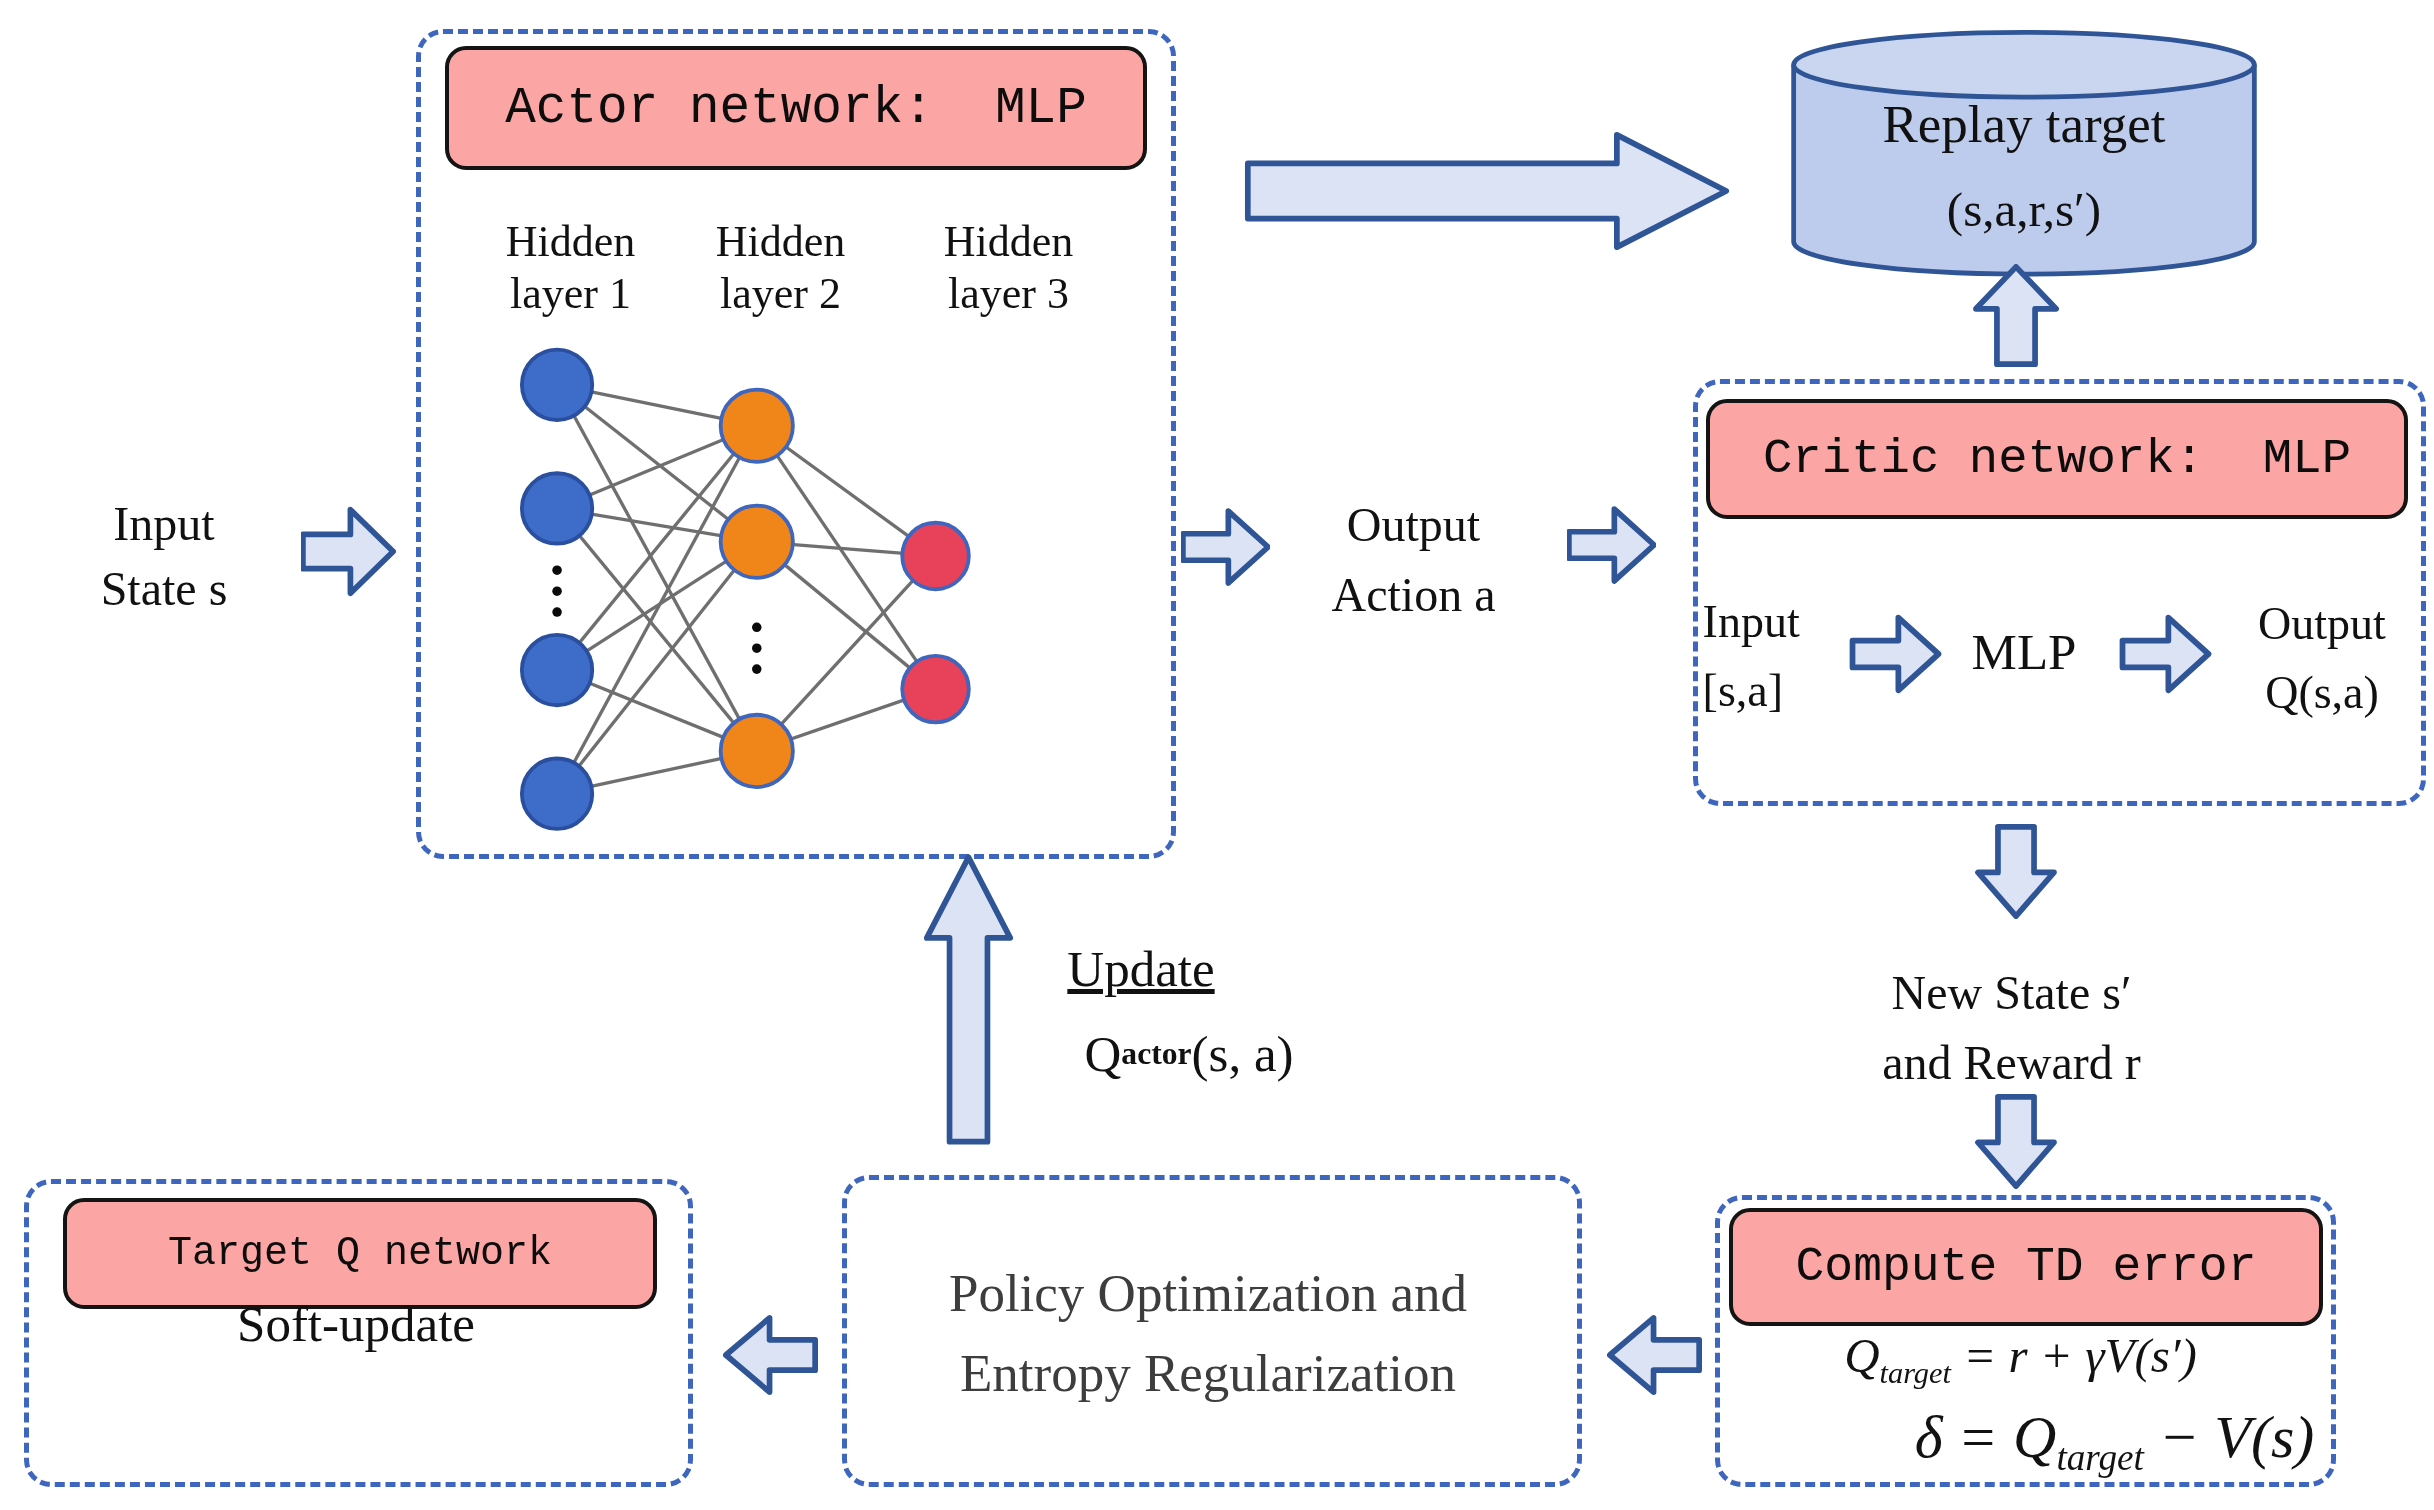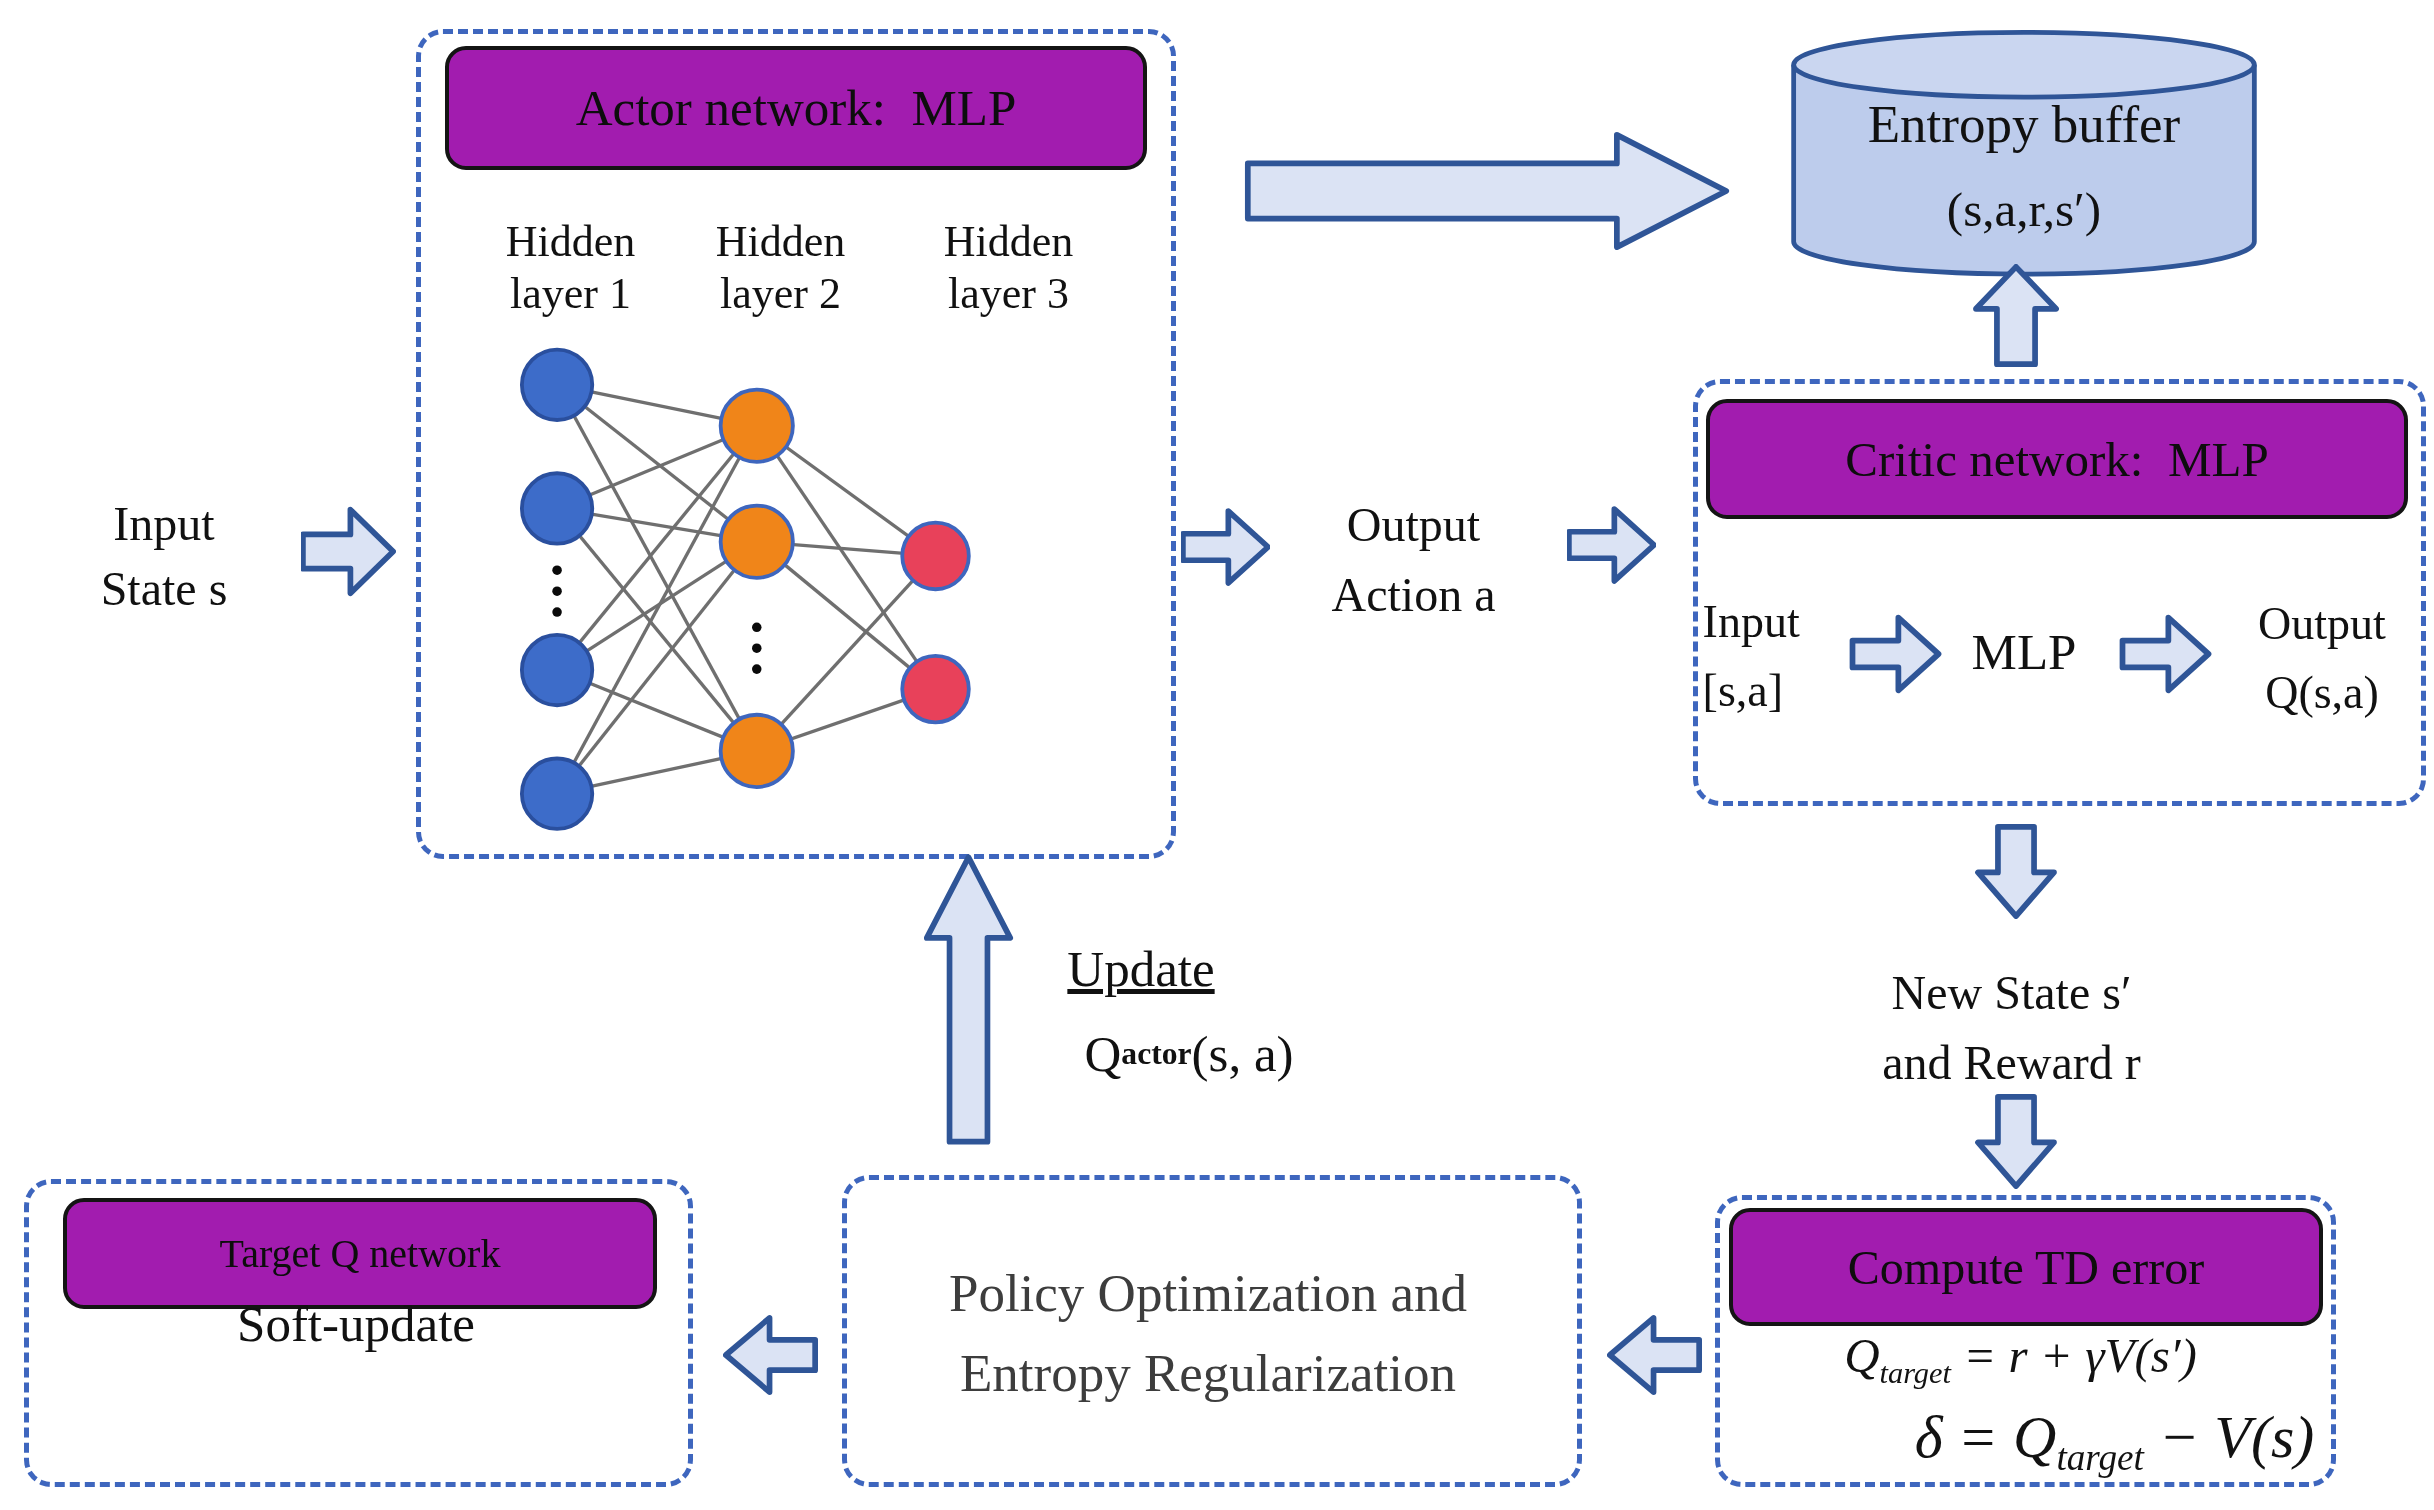--- a/index.html
+++ b/index.html
@@ -1,22 +1,22 @@
 <!DOCTYPE html>
 <html style="font-size:15px"><head>
 <meta charset="utf-8">
 <style>
   html,body{margin:0;padding:0;background:#ffffff;}
   body{width:2435px;height:1510px;position:relative;overflow:hidden;
        font-family:"Liberation Serif","DejaVu Serif",serif;color:#111;}
   .abs{position:absolute;}
   .dashed{border:5.7px dashed #3E66BE;border-radius:27px;background:transparent;}
-  .pill{background:#a21caf;border:4.8px solid #141414;border-radius:21px;
+  .pill{background:#fca5a5;border:4.8px solid #141414;border-radius:21px;
         display:flex;align-items:center;justify-content:center;white-space:pre;
-        font-weight:400;color:#0d0d0d;}
+        font-weight:400;color:#0d0d0d;font-family:Liberation Mono, monospace;}
   .ml{white-space:pre-line;text-align:center;margin-top:18px;}
   .ctr{display:flex;align-items:center;justify-content:center;text-align:center;}
   .arrow polygon{fill:#DBE3F4;stroke:#2F5597;stroke-width:6;stroke-linejoin:round;}
   .formula{font-style:italic;text-align:center;color:#121212;}
   .formula sub, .qsub{font-size:0.62em;}
   sub{line-height:0;}
   .nn line{stroke:#6F6F6F;stroke-width:3.5;}
   .cyl-stroke{stroke:#2F5597;stroke-width:5;}
 </style>
 </head>
@@ -85,21 +85,21 @@
 </svg>
 
 <svg class="abs arrow" style="left:1244px;top:129px;" width="487" height="124" viewBox="0 0 512 130">
   <polygon points="4,36 392,36 392,6 507,65 392,124 392,94 4,94"></polygon>
 </svg>
 
 <svg class="abs" style="left:1786px;top:21px;" width="476" height="257" viewBox="0 0 500 270">
   <path class="cyl-stroke" d="M8,46 L8,232 A242,34 0 0 0 492,232 L492,46" fill="#BDCCEC"></path>
   <ellipse class="cyl-stroke" cx="250" cy="46" rx="242" ry="34" fill="#CAD6F0"></ellipse>
 </svg>
-<div class="abs ctr" style="left:1786px;top:93px;width:476px;height:61px;font-size:53px;">Entropy buffer</div>
+<div class="abs ctr" style="left:1786px;top:93px;width:476px;height:61px;font-size:53px;">Replay target</div>
 <div class="abs ctr" style="left:1786px;top:179px;width:476px;height:61px;font-size:49px;">(s,a,r,s′)</div>
 
 <svg class="abs arrow" style="left:1973px;top:264px;" width="86" height="103" viewBox="0 0 90 108">
   <polygon points="45,3 87,47 65,47 65,105 25,105 25,47 3,47"></polygon>
 </svg>
 
 <div class="abs dashed" style="left:1693px;top:379px;width:723px;height:417px;"></div>
 <div class="abs pill" style="left:1706px;top:399px;width:694px;height:112px;font-size:49px;">Critic network:  MLP</div>
 <div class="abs ml" style="left:1695px;top:569px;width:162px;font-size:46px;line-height:1.5;text-align:left;padding-left:7.6px;">Input
 [s,a]</div>

